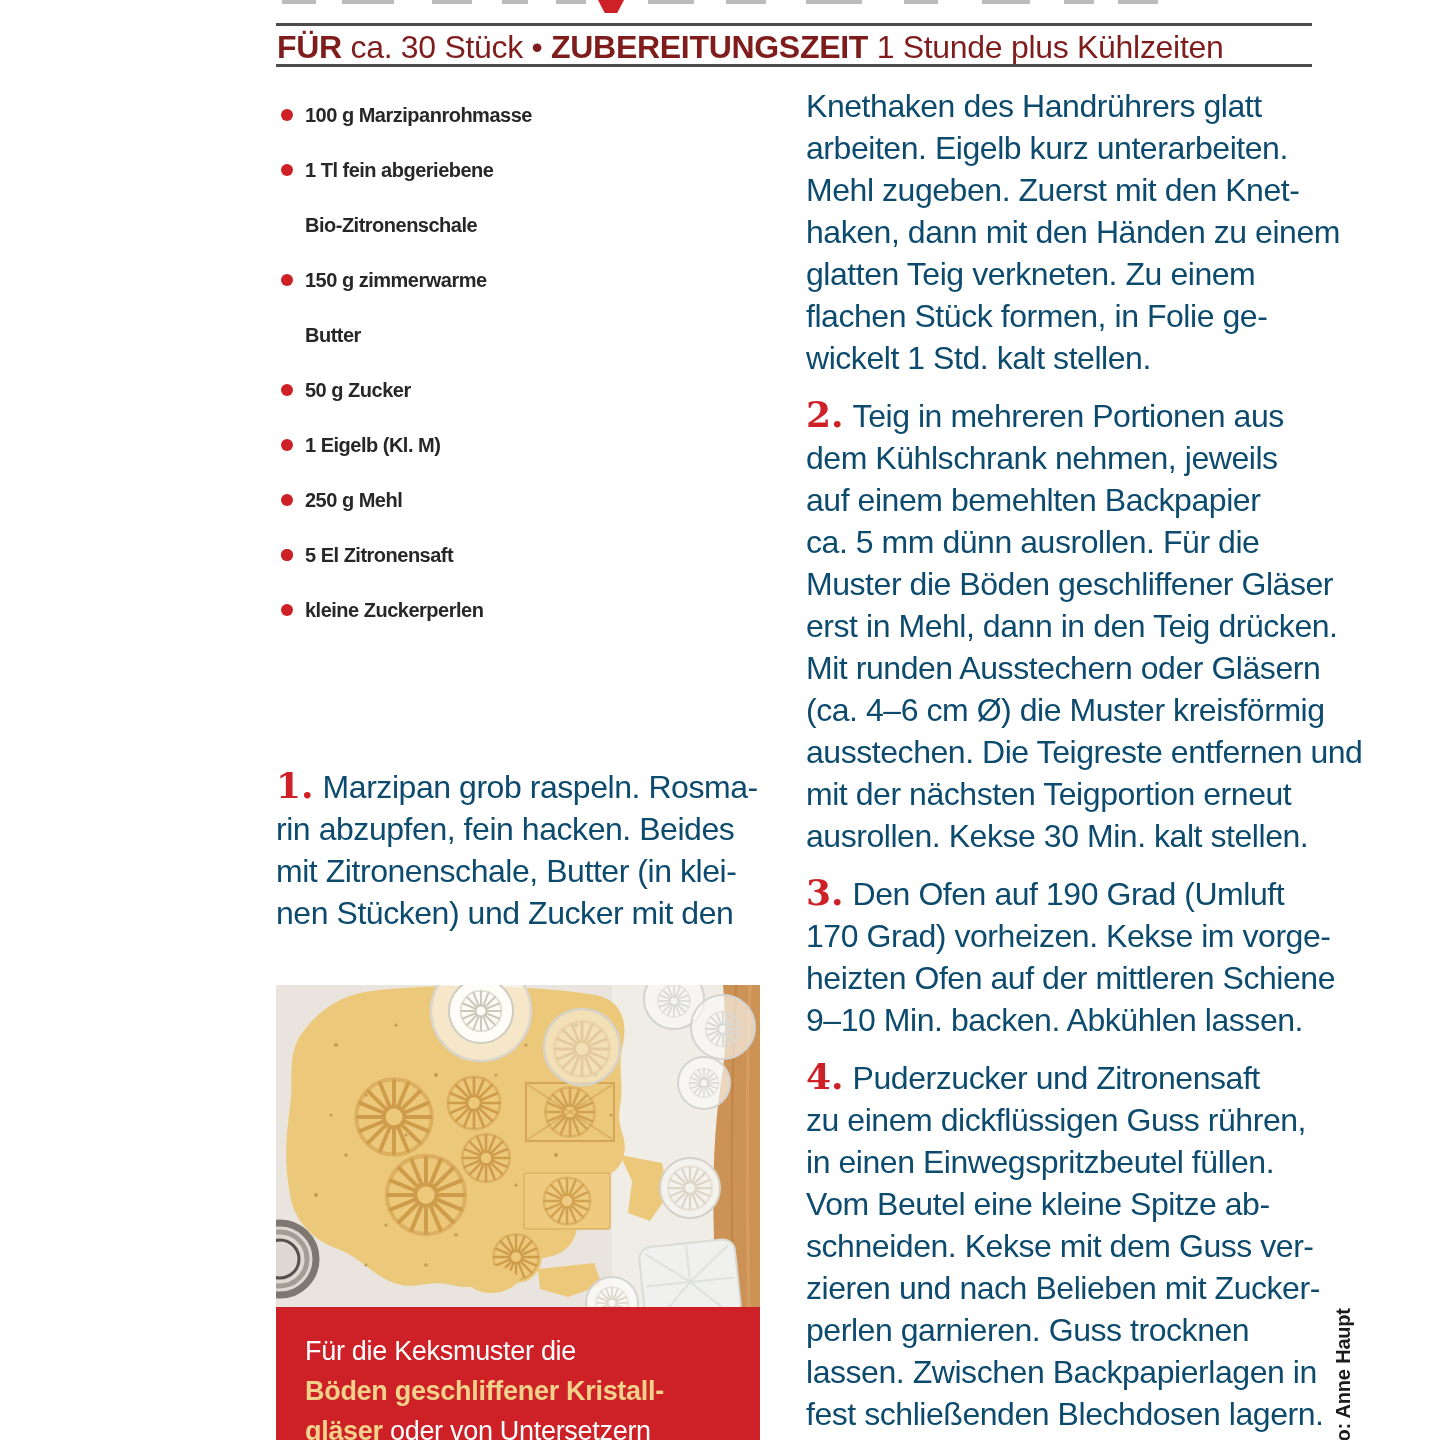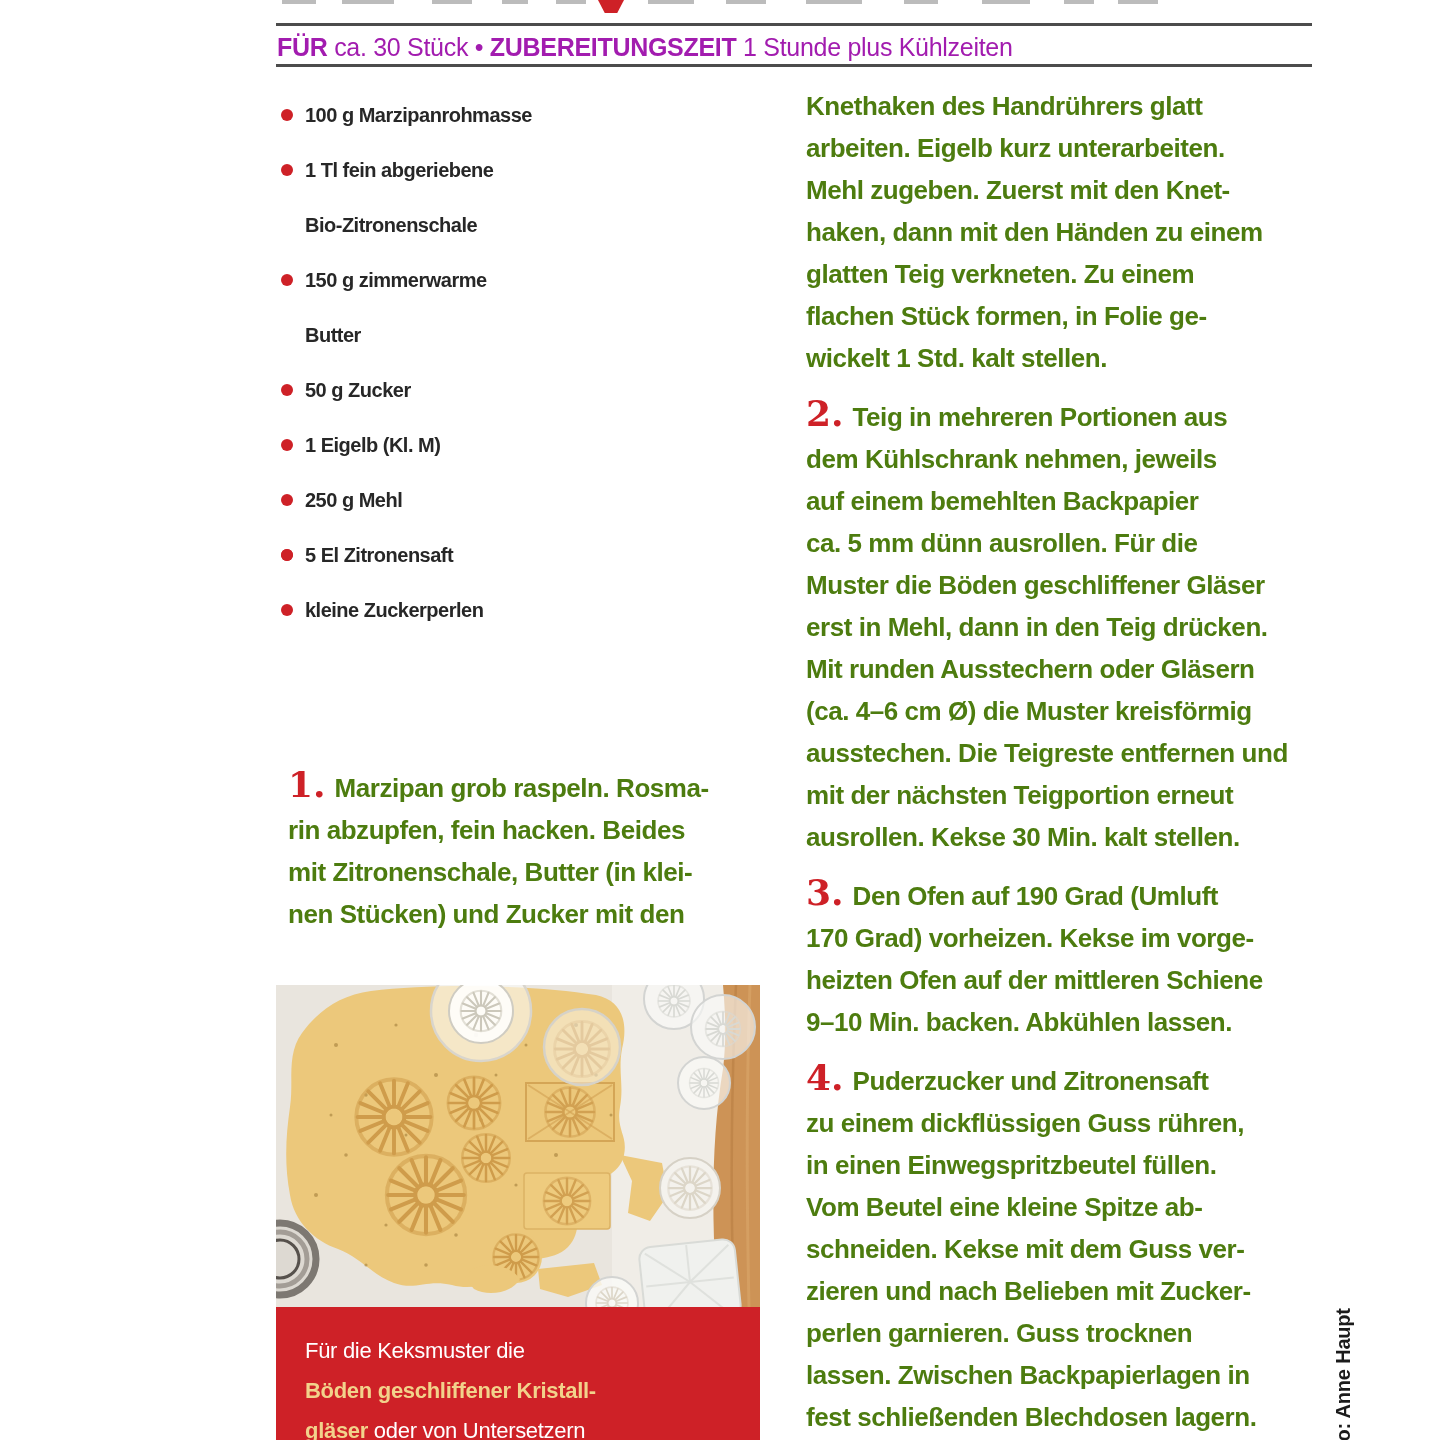--- a/index.html
+++ b/index.html
@@ -9,41 +9,41 @@
     background:#ffffff; color:var(--ink);
     font-family:"Liberation Sans", sans-serif;
   }
   
   .frag{ position:absolute; top:0; height:4px; background:#4e4e4e; opacity:.38; }
   .frag-red{ position:absolute; top:0; left:598px; width:26px; height:13px; background:var(--red);
     clip-path:polygon(0 0,100% 0,74% 100%,26% 100%); }
   
   .rule{ position:absolute; left:276px; width:1036px; height:3px; background:#4c4c4c; }
   .rule.top{ top:23px; } .rule.bottom{ top:64px; }
-  .header-line{ position:absolute; left:277px; top:30px; width:1036px; font-size:25px; line-height:34px;
-    letter-spacing:-0.3px; color:#a21caf; white-space:nowrap; }
+  .header-line{ position:absolute; left:277px; top:30px; width:1036px; font-size:32px; line-height:34px;
+    letter-spacing:-0.3px; color:#7f1d1d; white-space:nowrap; }
   .header-line .b{ font-weight:700; }
   
   .ingredients{ position:absolute; left:276px; top:88px; width:490px; margin:0; padding:0; list-style:none; }
   .ingredients li{ position:relative; padding-left:29px; font-weight:700; font-size:20px; line-height:55px;
     letter-spacing:-0.5px; white-space:pre-line; color:#272727; }
   .bullet{ position:absolute; left:5px; top:21px; width:12px; height:12px; border-radius:50%; background:var(--red); }
   
-  .step-text{ font-size:26px; line-height:42px; font-weight:700; letter-spacing:-0.45px; white-space:pre-line; color:#4d7c0f; }
+  .step-text{ font-size:32px; line-height:42px; font-weight:400; letter-spacing:-0.45px; white-space:pre-line; color:#0c4a6e; }
   .step-num{ font-family:"DejaVu Serif", serif; font-weight:700; font-size:36px; line-height:1;
     color:var(--red); margin-right:9px; }
-  .step-left{ position:absolute; left:288px; top:766px; width:500px; }
+  .step-left{ position:absolute; left:276px; top:766px; width:500px; }
   .col-right{ position:absolute; left:806px; top:85px; width:620px; }
   .col-right .para{ margin:0 0 16px 0; }
   
   .photo{ position:absolute; left:276px; top:985px; width:484px; height:322px; overflow:hidden; }
   
   .caption-box{ position:absolute; left:276px; top:1307px; width:484px; height:180px;
     background:var(--red); box-sizing:border-box; padding:24px 0 0 29px; }
-  .cap-line{ font-size:22px; line-height:40px; letter-spacing:-0.3px; color:#ffffff; font-weight:400; white-space:nowrap; }
+  .cap-line{ font-size:27px; line-height:40px; letter-spacing:-0.3px; color:#ffffff; font-weight:400; white-space:nowrap; }
   .cap-hl{ color:var(--gold); font-weight:700; }
   
   .credit{ position:absolute; left:1332px; top:1472px; transform:rotate(-90deg); transform-origin:0 0;
     font-size:20px; font-weight:700; letter-spacing:-0.2px; color:#1b1b1b; white-space:nowrap; }
 </style>
 </head>
 <body>
 
 <div>
   <span class="frag" style="left:282px;width:34px"></span>

